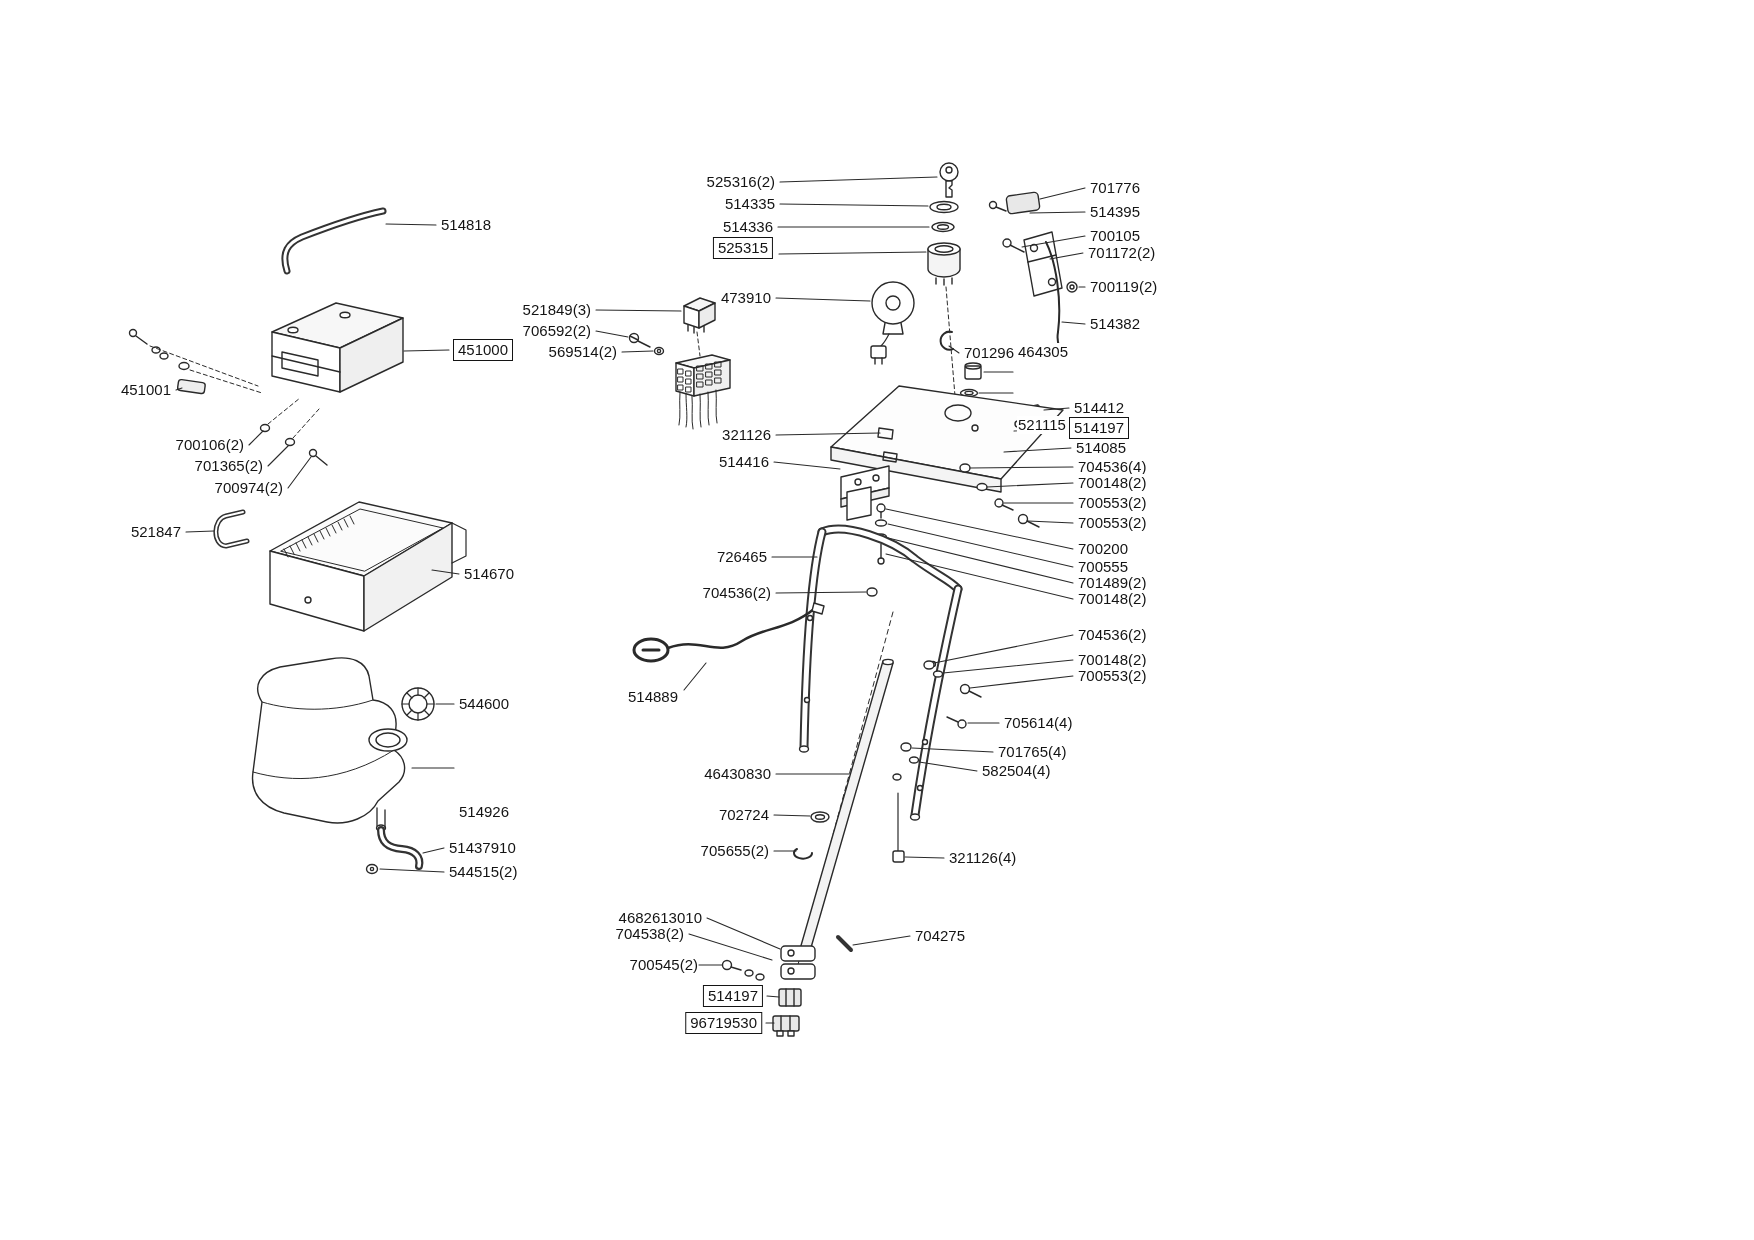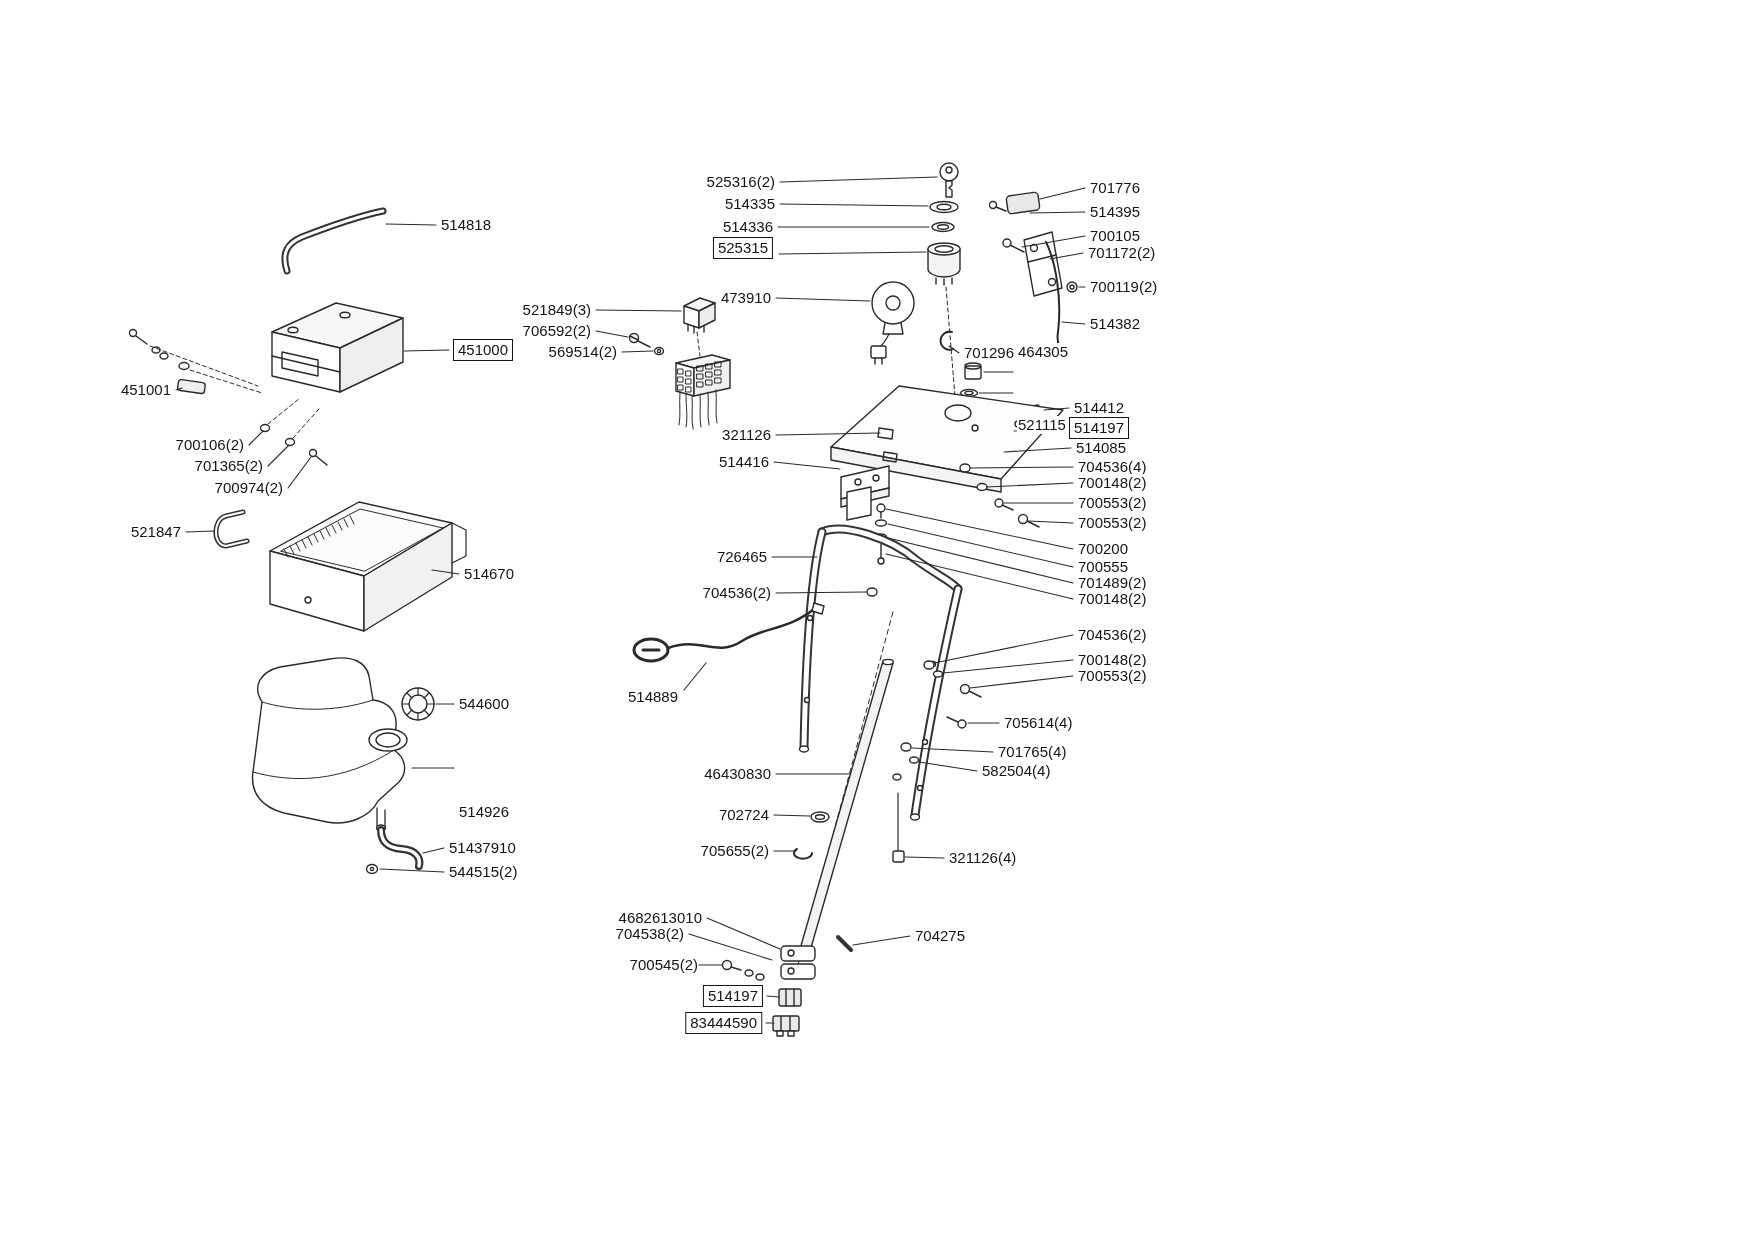--- a/index.html
+++ b/index.html
@@ -466,16 +466,16 @@
       <div class="part-label" style="left: 981px; top: 771px;">582504(4)</div>
       <div class="part-label anchor-end" style="left: 772px; top: 774px;">46430830</div>
       <div class="part-label anchor-end" style="left: 770px; top: 815px;">702724</div>
       <div class="part-label anchor-end" style="left: 770px; top: 851px;">705655(2)</div>
       <div class="part-label" style="left: 948px; top: 858px;">321126(4)</div>
       <div class="part-label anchor-end" style="left: 703px; top: 918px;">4682613010</div>
       <div class="part-label anchor-end" style="left: 685px; top: 934px; text-align: right;">704538(2)</div>
       <div class="part-label anchor-end" style="left: 680px; top: 965px; margin-left: 19px;">700545(2)</div>
       <div class="part-label" style="left: 914px; top: 936px;">704275</div>
       <div class="part-label anchor-end boxed" style="left: 763px; top: 996px;">514197</div>
-      <div class="part-label anchor-end boxed" style="left: 762px; top: 1023px;">83444590</div>
+      <div class="part-label anchor-end boxed" style="left: 762px; top: 1023px;">96719530</div>
     </div>
 
 </div>
 
 </body></html>

